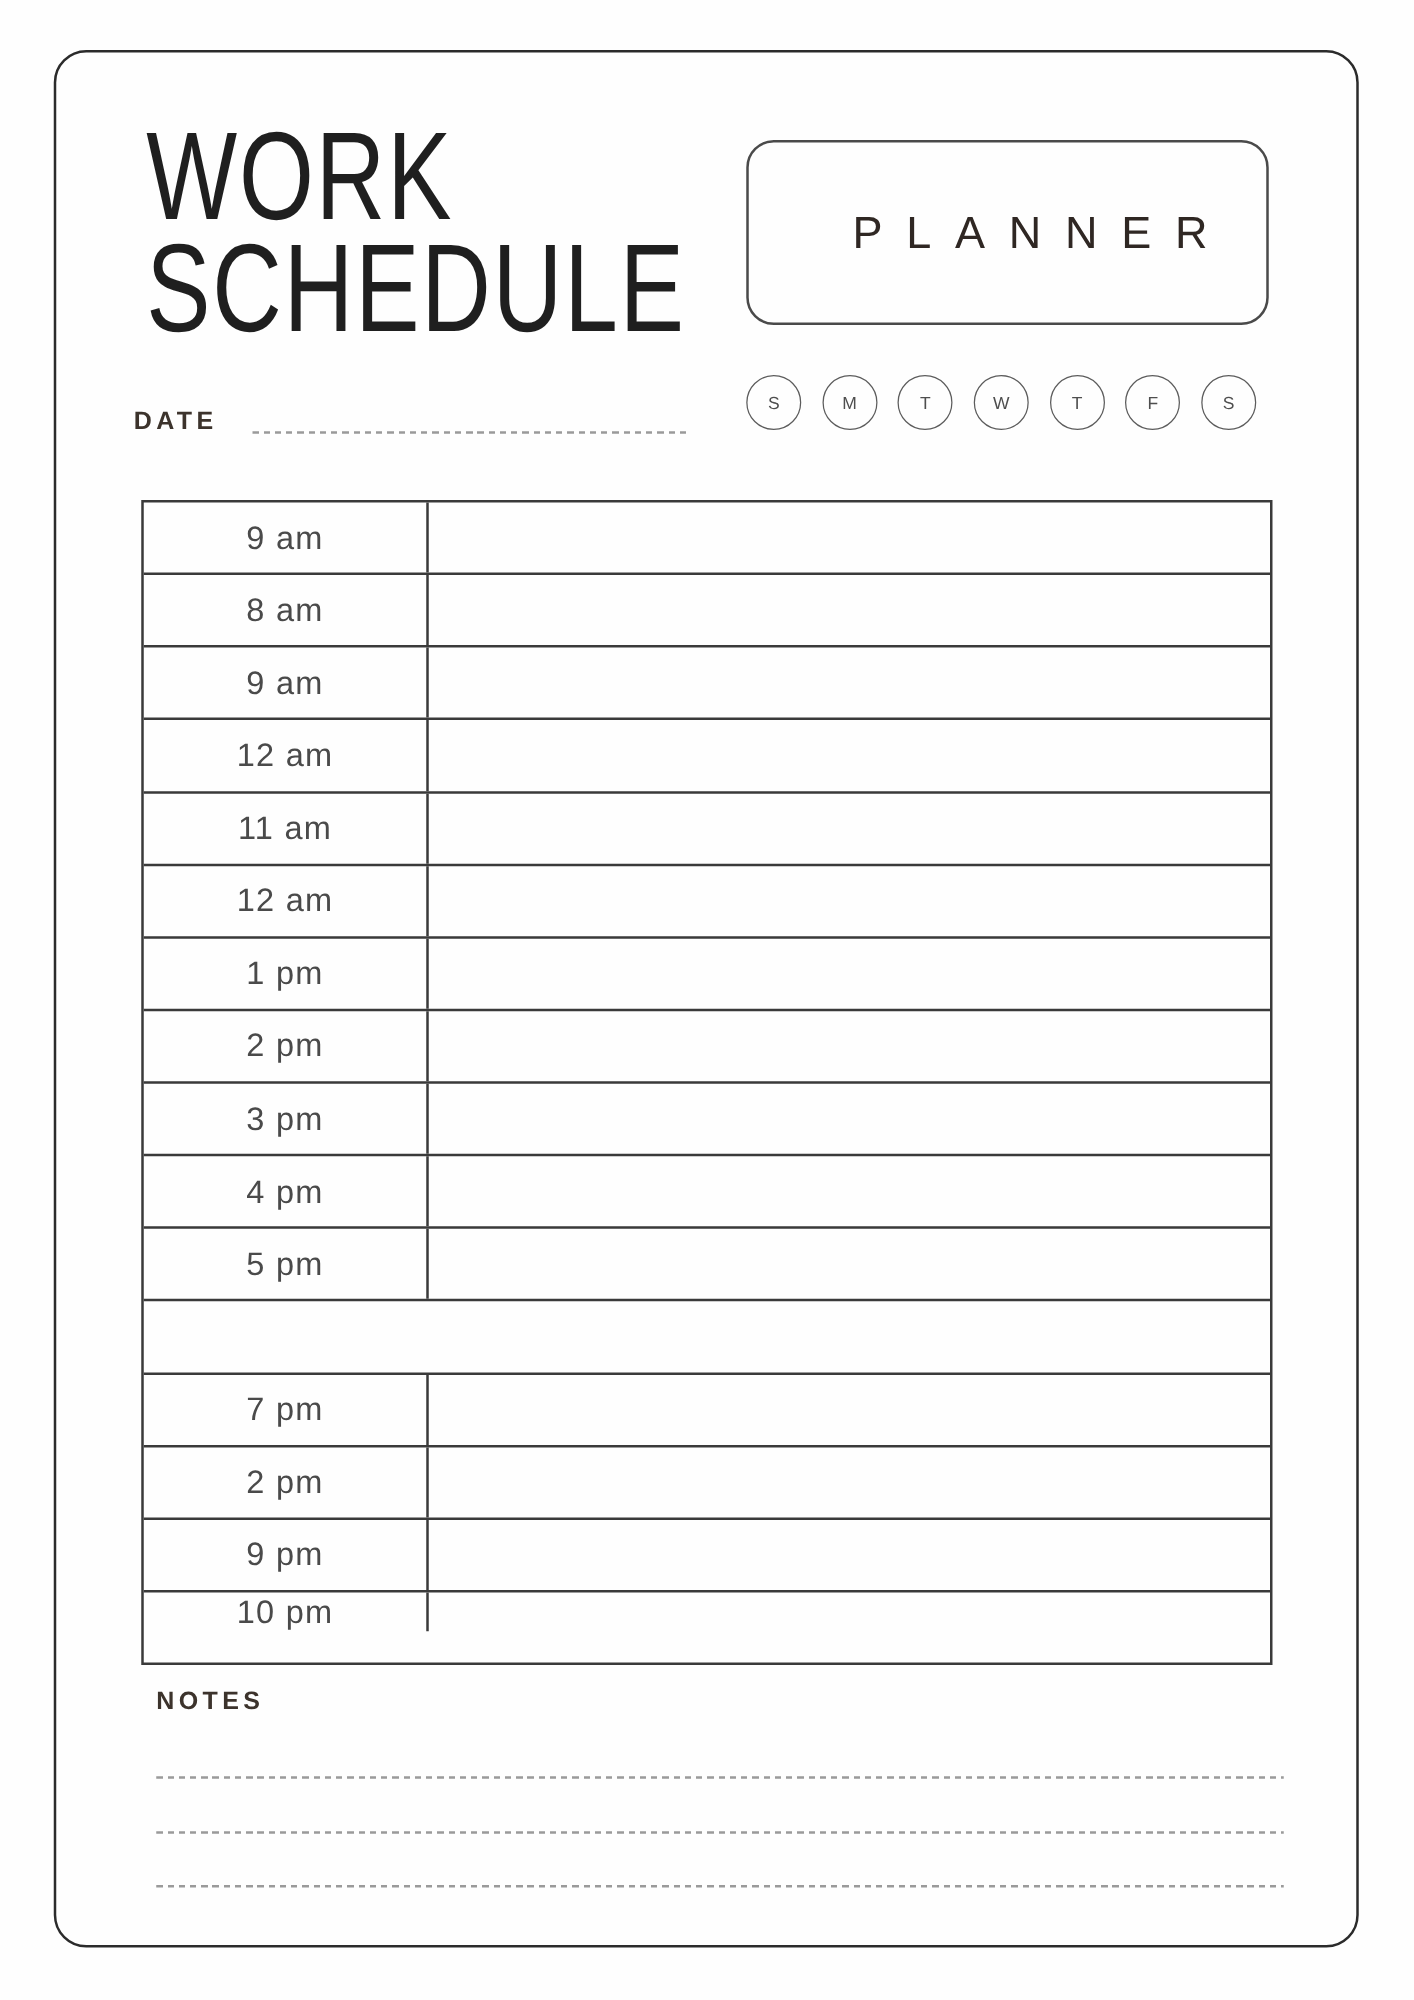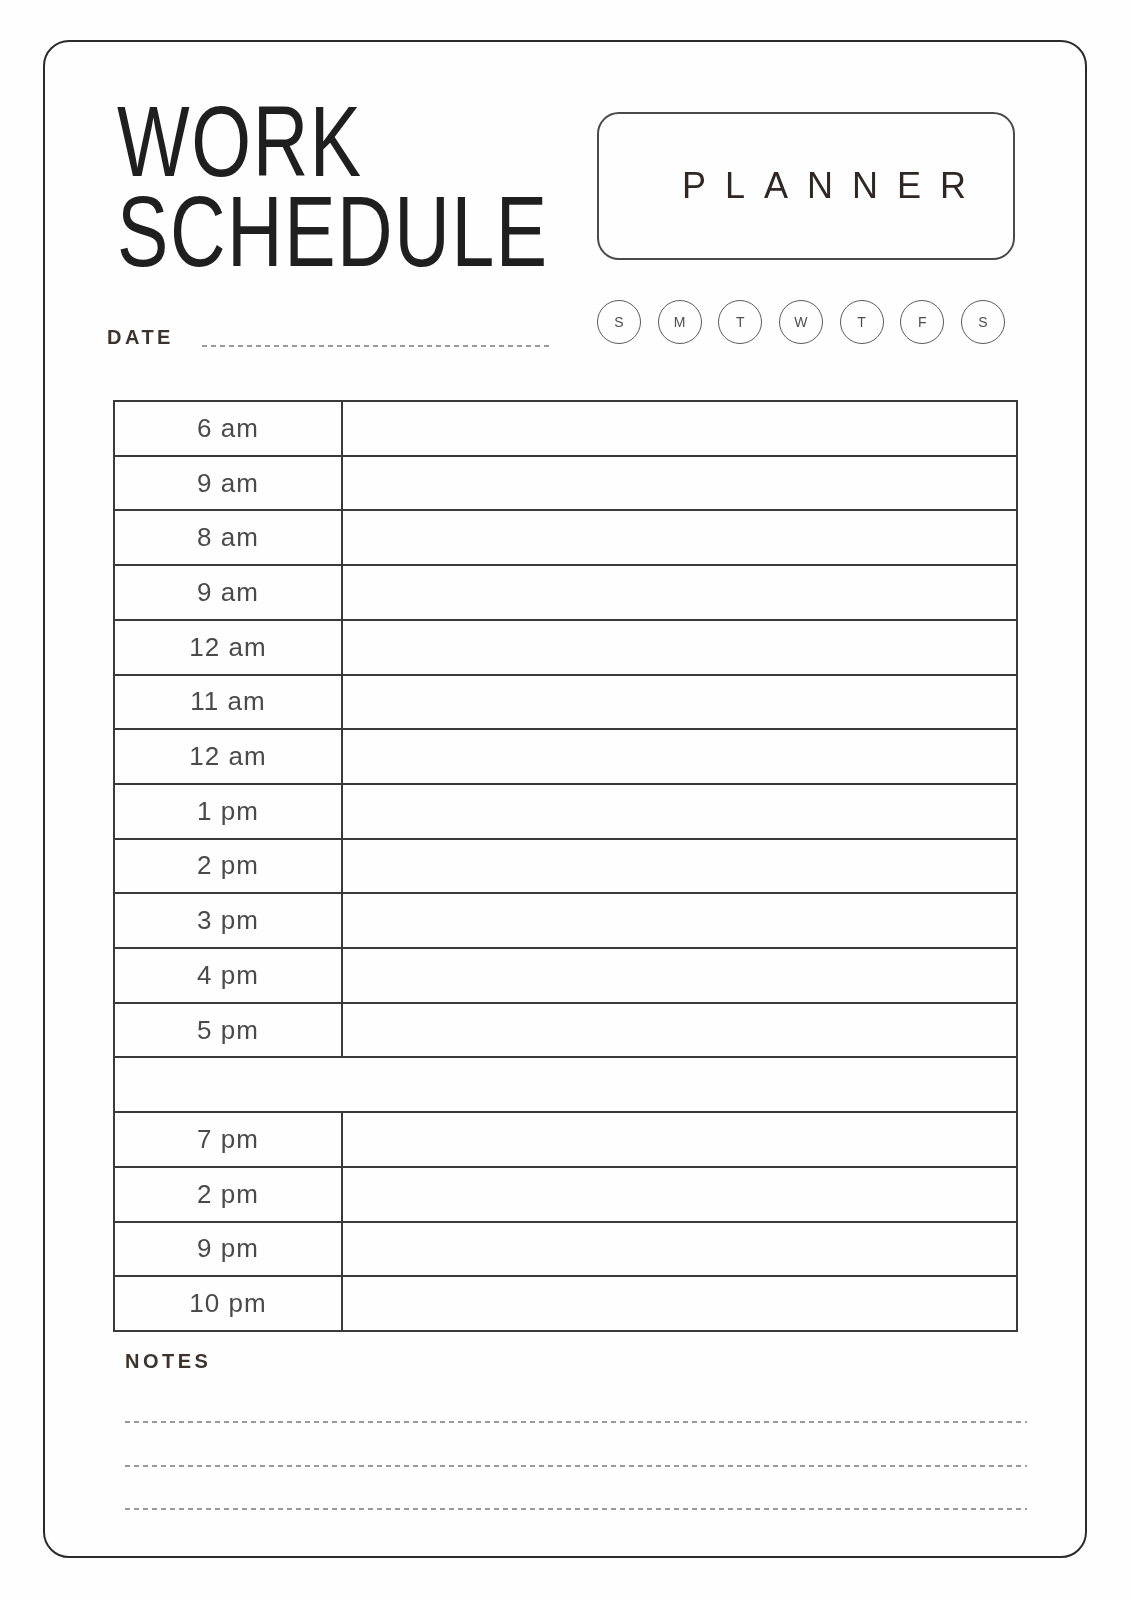--- a/index.html
+++ b/index.html
@@ -95,21 +95,21 @@
     left:113px;top:400px;
     width:905px;height:932px;
     border:2px solid var(--table-border);
     display:flex;flex-direction:column;
   }
   .table-row{
     flex:1;
     display:flex;
     border-bottom:2px solid var(--table-border);
   }
-  .table-row:last-child{border-bottom:none;}
+  .table-row:last-child{border-bottom:none;flex-direction:column;}
   .time-cell{
     width:228px;
     border-right:2px solid var(--table-border);
     display:flex;align-items:center;justify-content:center;
     font-size:26px;
     letter-spacing:1px;
     color:var(--time-text);
   }
   .entry-cell{
     flex:1;
@@ -170,24 +170,20 @@
       <div class="day-circle">
         <span class="day-letter">F</span>
       </div>
       <div class="day-circle">
         <span class="day-letter">S</span>
       </div>
     </div>
 
   <div class="table">
       <div class="table-row">
-        <div class="time-cell">6 am</div>
-        <div class="entry-cell"></div>
-      </div>
-      <div class="table-row">
         <div class="time-cell">9 am</div>
         <div class="entry-cell"></div>
       </div>
       <div class="table-row">
         <div class="time-cell">8 am</div>
         <div class="entry-cell"></div>
       </div>
       <div class="table-row">
         <div class="time-cell">9 am</div>
         <div class="entry-cell"></div>

